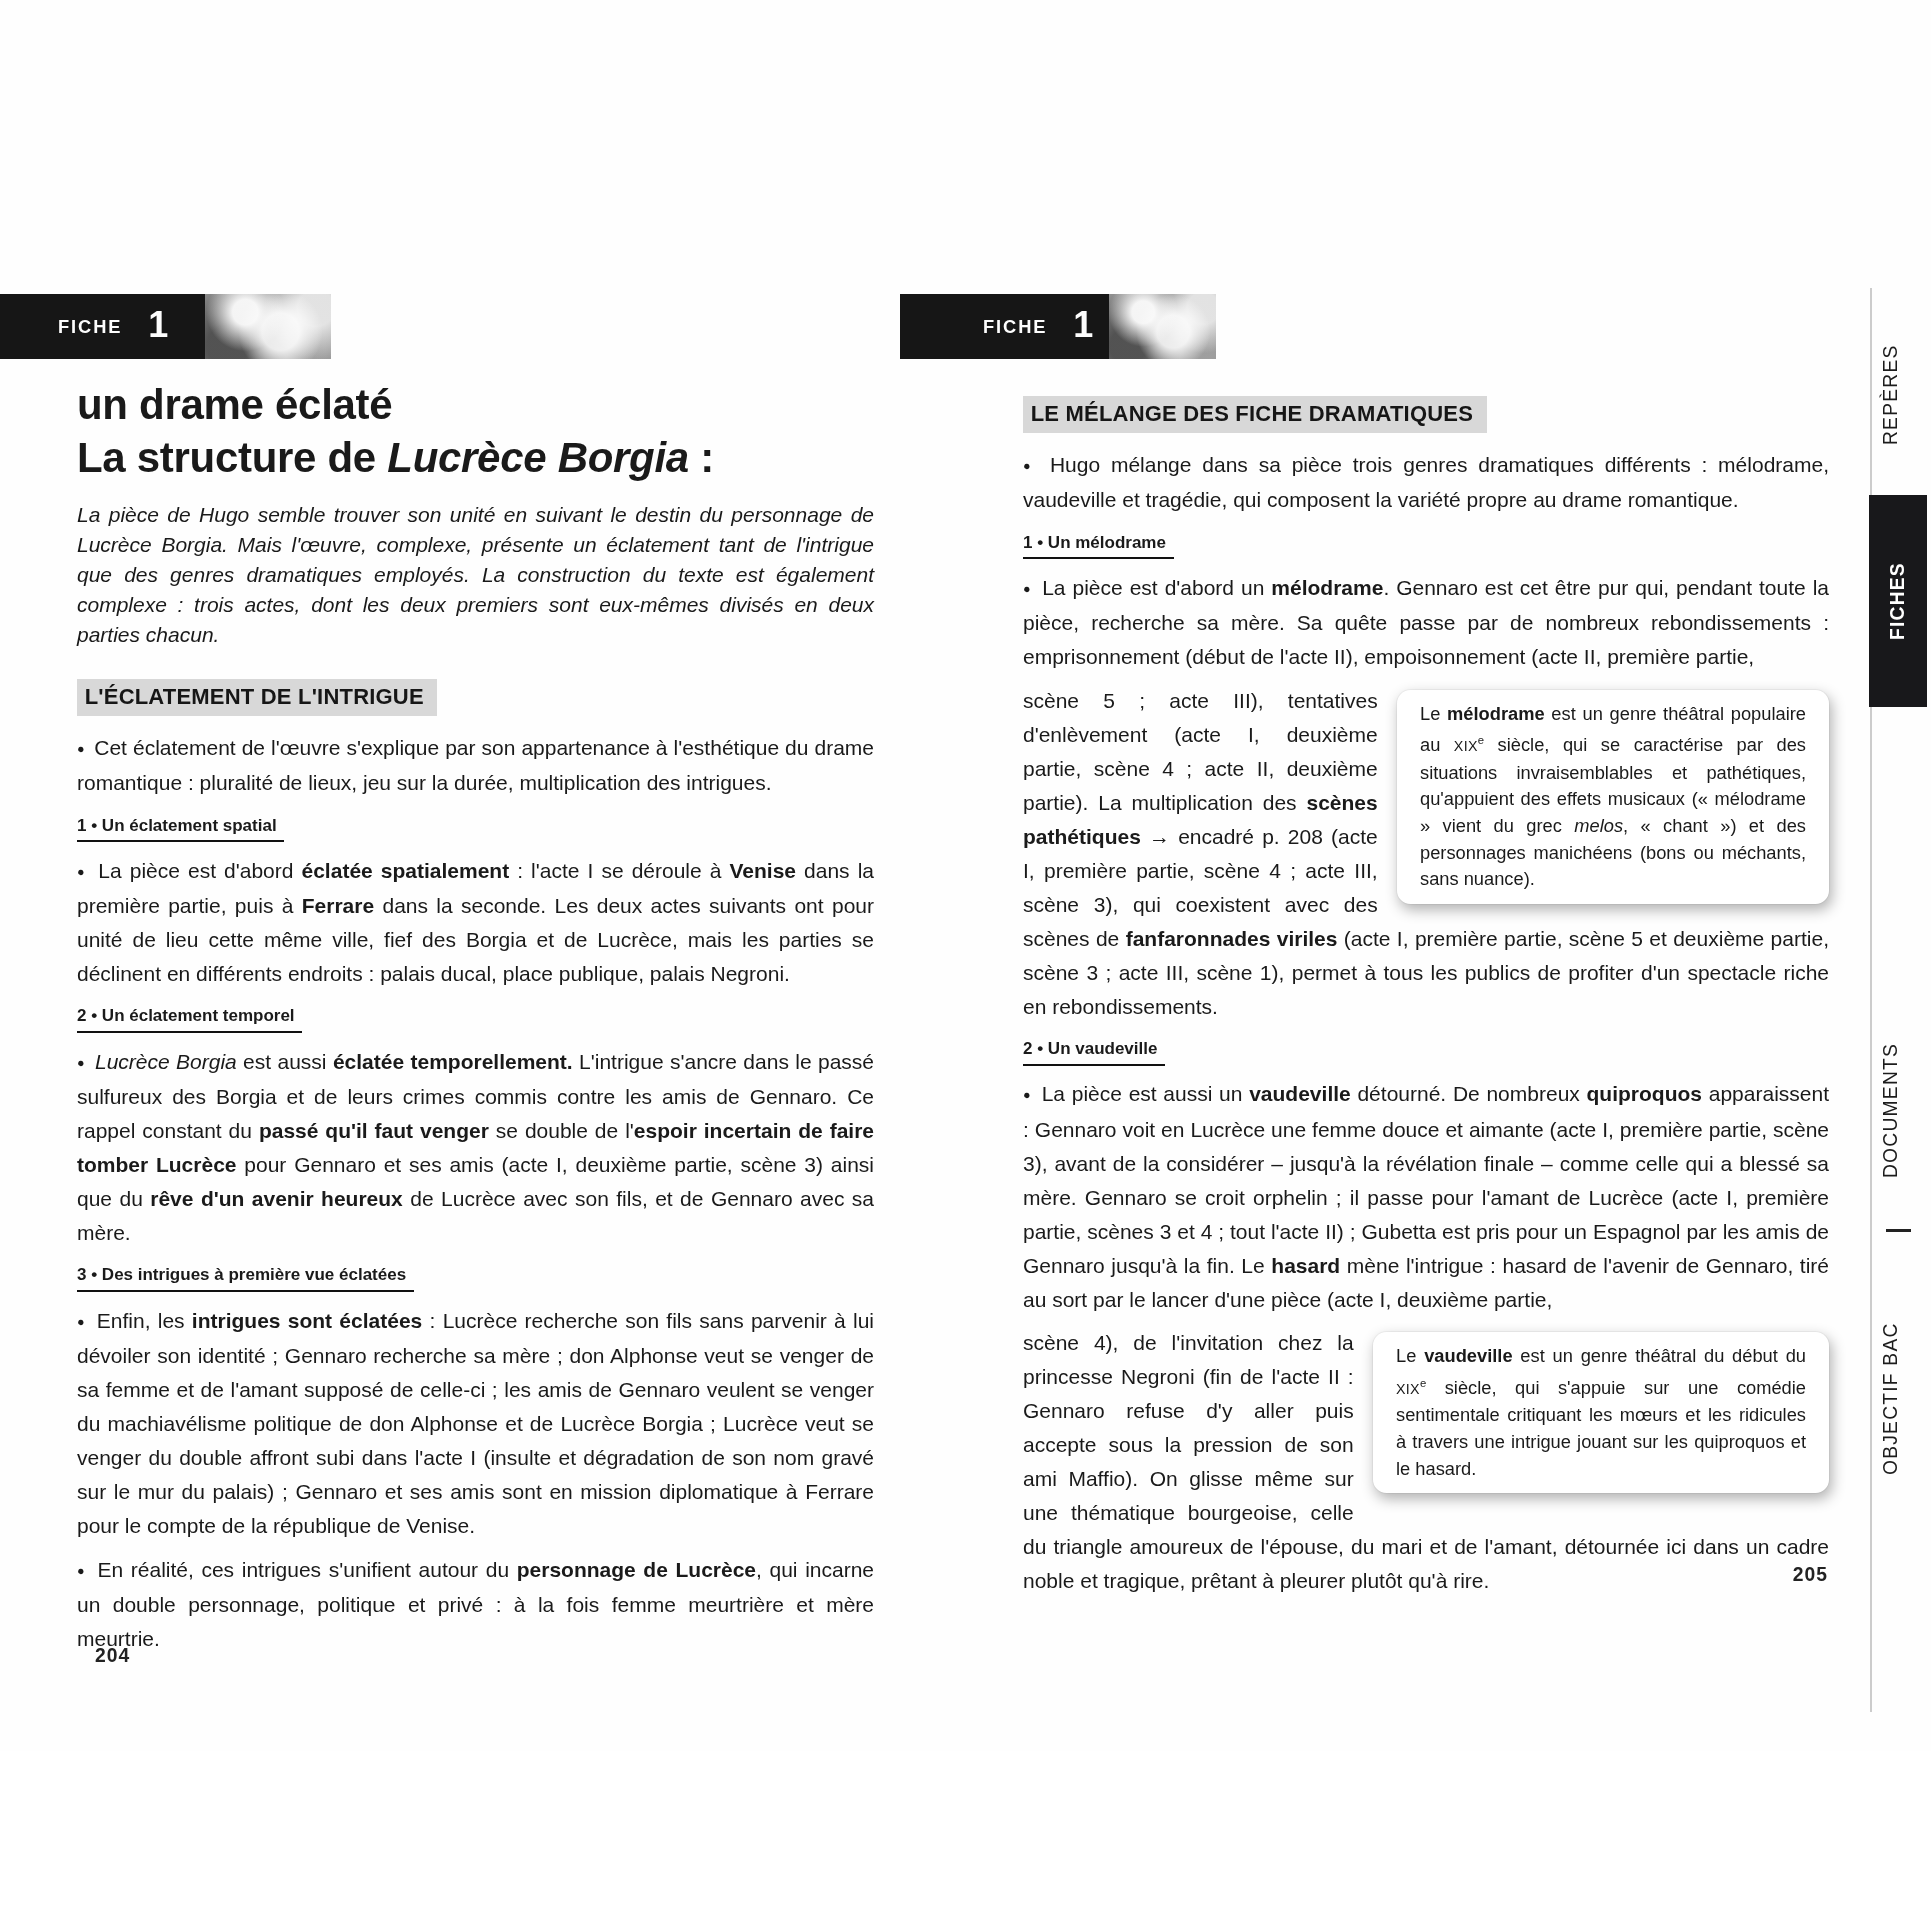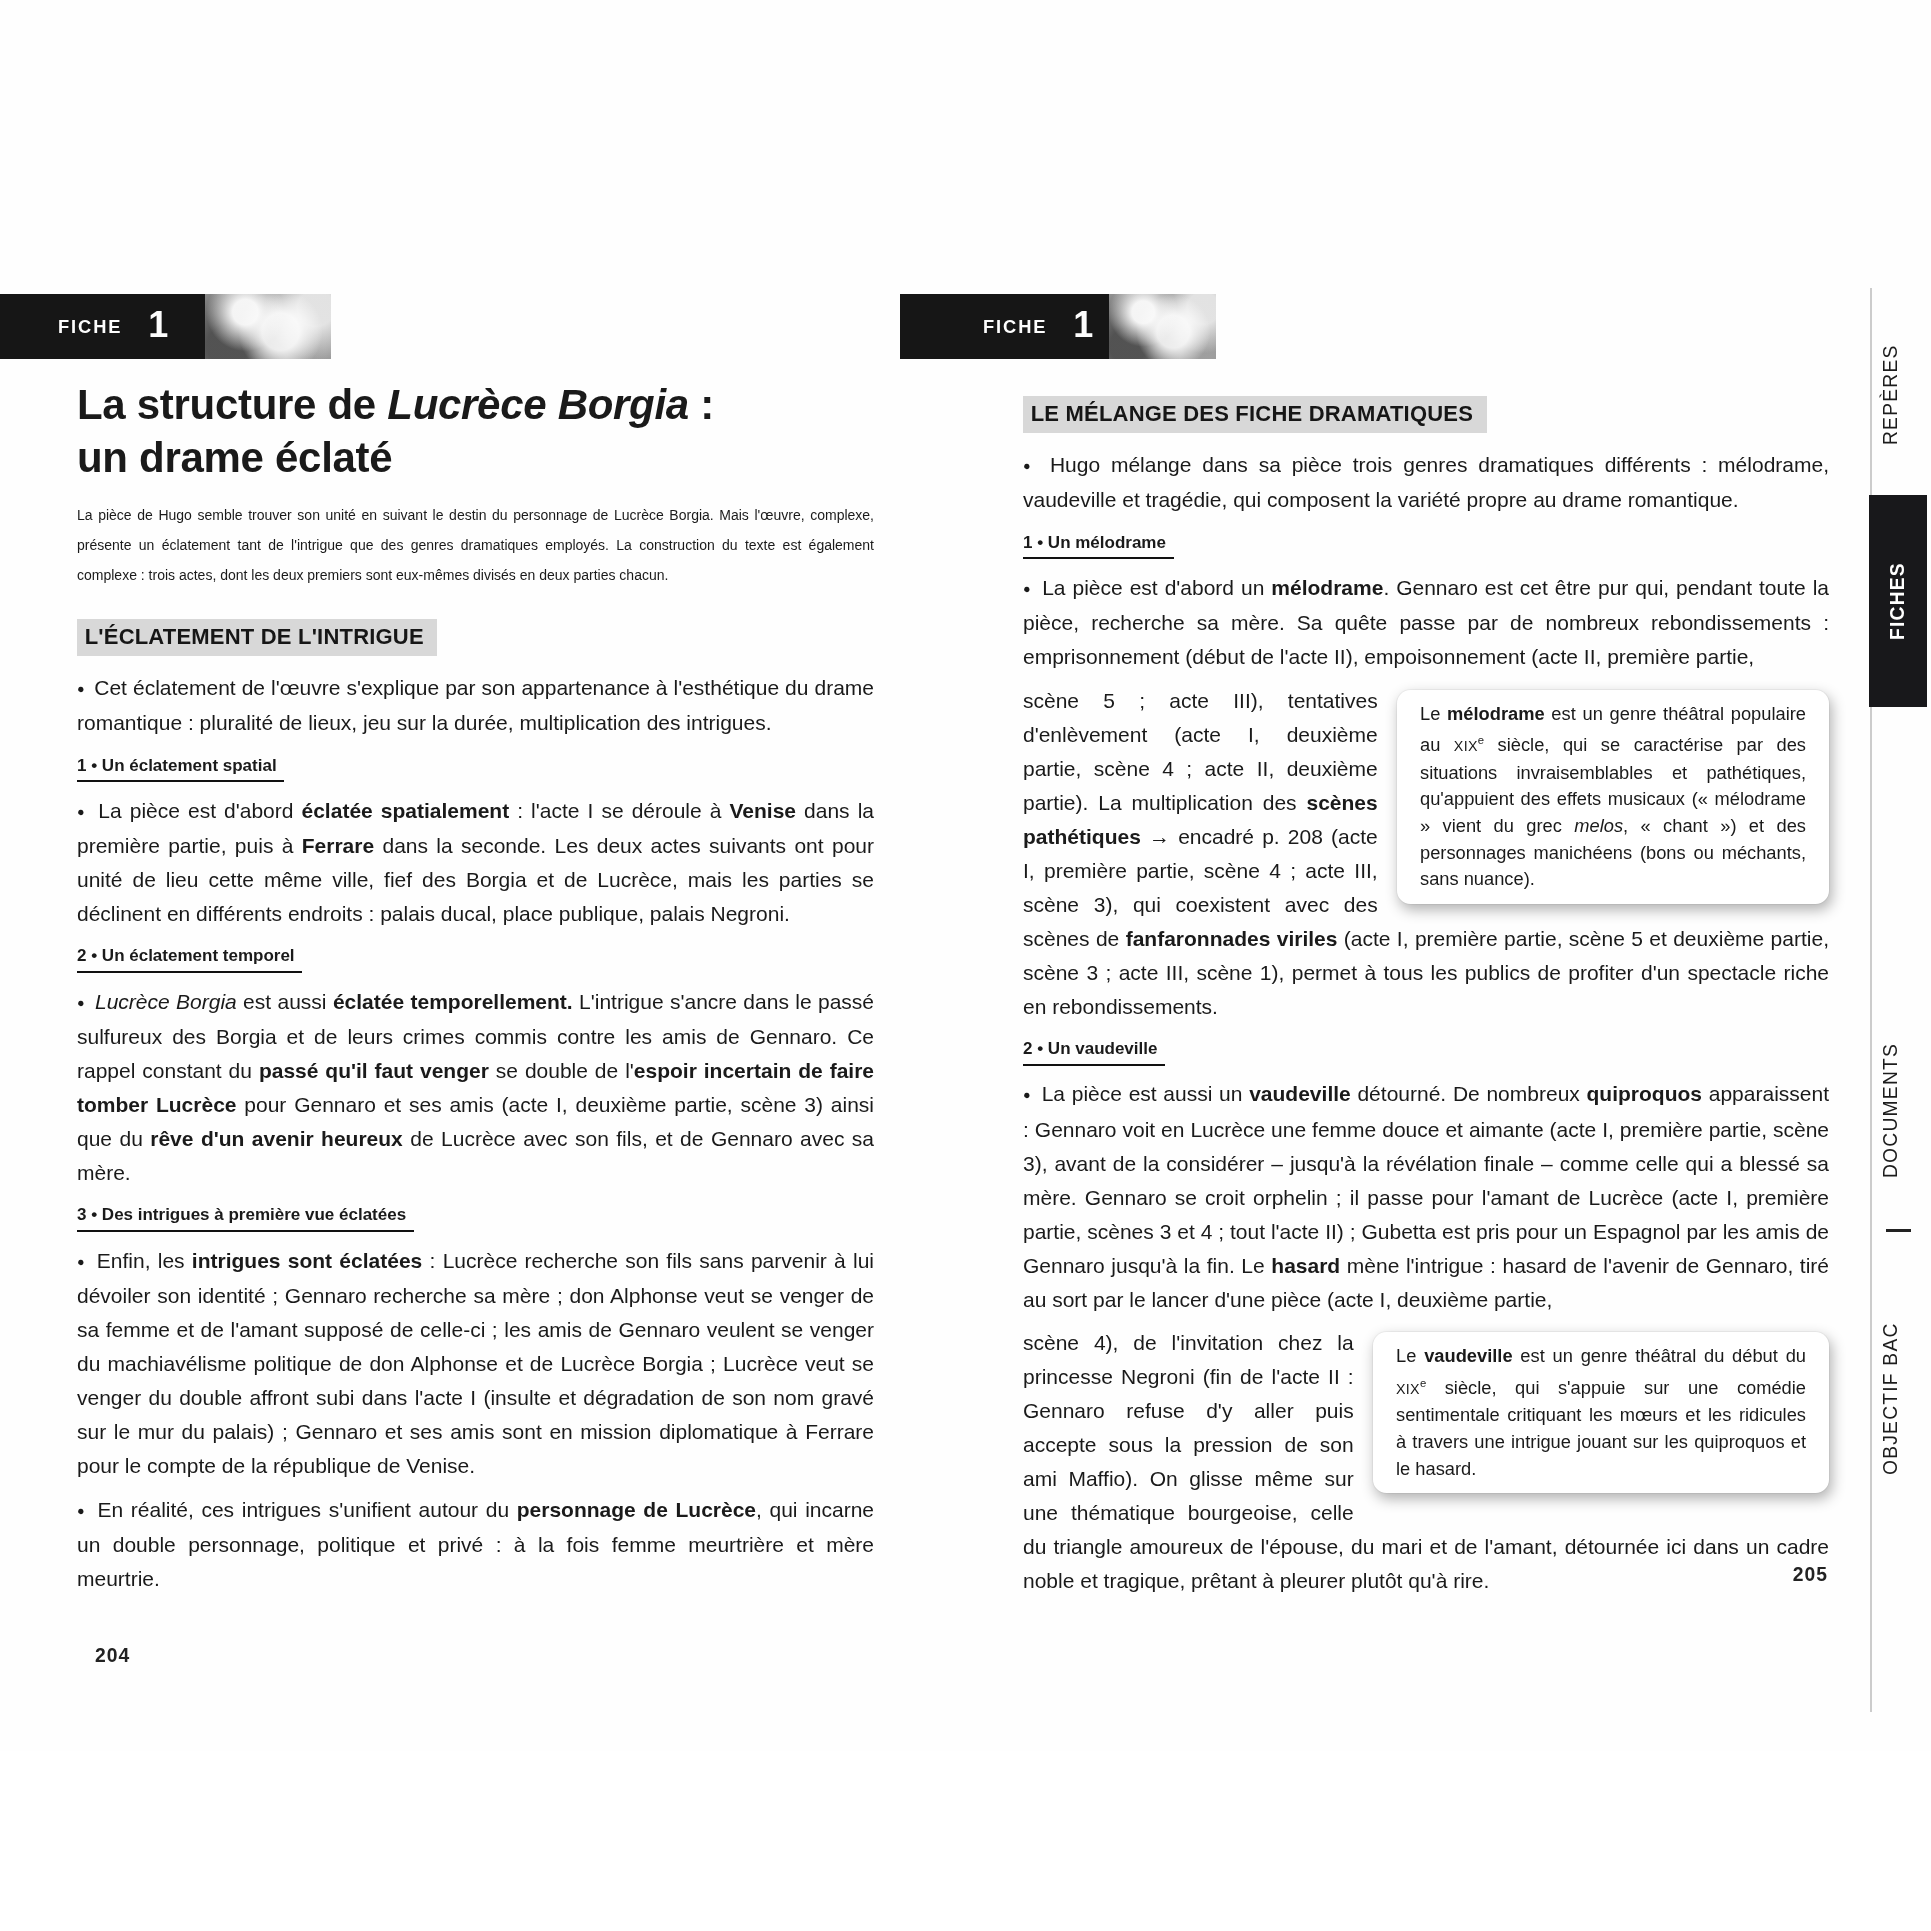--- a/index.html
+++ b/index.html
@@ -30,21 +30,21 @@
   .banner-left .photo{width:126px;}
   .banner-right .photo{width:107px;}
 
   
   .col{position:absolute;}
   .col-left{left:77px;top:378px;width:797px;}
   .col-right{left:1023px;top:396px;width:806px;}
 
   .title{font-size:42px;line-height:53px;font-weight:bold;margin:0 0 13.5px;letter-spacing:-0.3px;}
   .tline{display:block;}
-  .chapeau{font-size:14px;line-height:30px;text-align:justify;margin:16px 0 29px;}
+  .chapeau{font-style:italic;font-size:21px;line-height:30px;text-align:justify;margin:16px 0 29px;}
   .grayhead{display:table;background:#d8d8d8;color:#161616;font-weight:bold;font-size:22px;
             padding:4.8px 13.5px 5.8px 7.7px;margin:0 0 15.4px;letter-spacing:0.2px;}
   .body{font-size:21px;line-height:34px;text-align:justify;margin:0 0 9.7px;}
   .subhead{font-size:17px;margin:15.4px 0 11.6px;clear:both;}
   .subhead .st{display:inline-block;border-bottom:2.9px solid #111;padding:0 7.7px 4.8px 0;font-weight:bold;}
 
   
   .defbox{float:right;background:#fff;border-radius:13.5px;
           box-shadow:2.9px 5.8px 13.5px rgba(0,0,0,.30), 0 0 0 1px rgba(0,0,0,.04);
           padding:11px 23px;font-size:18.3px;line-height:26.6px;text-align:justify;}
@@ -83,22 +83,22 @@
     <div class="banner banner-left">
       <div class="black">
         <span class="fiche-label">FICHE</span>
         <span class="fiche-number">1</span>
       </div>
       <div class="photo"></div>
     </div>
 
     <div class="col col-left">
       <h1 class="title">
+        <span class="tline">un drame éclaté</span>
         <span class="tline"><span>La structure de </span><span class="i">Lucrèce Borgia</span><span> :</span></span>
-        <span class="tline">un drame éclaté</span>
       </h1>
 
       <p class="chapeau">La pièce de Hugo semble trouver son unité en suivant le destin du personnage de Lucrèce Borgia. Mais l'œuvre, complexe, présente un éclatement tant de l'intrigue que des genres dramatiques employés. La construction du texte est également complexe : trois actes, dont les deux premiers sont eux-mêmes divisés en deux parties chacun.</p>
 
       <div class="grayhead">L'ÉCLATEMENT DE L'INTRIGUE</div>
 
       <p class="body"><span class="bu">● </span><span>Cet éclatement de l'œuvre s'explique par son appartenance à l'esthétique du drame romantique : pluralité de lieux, jeu sur la durée, multiplication des intrigues.</span></p>
 
       <h3 class="subhead"><span class="st">1 • Un éclatement spatial</span></h3>
       <p class="body"><span class="bu">● </span><span>La pièce est d'abord </span><span class="b">éclatée spatialement</span><span> : l'acte I se déroule à </span><span class="b">Venise</span><span> dans la première partie, puis à </span><span class="b">Ferrare</span><span> dans la seconde. Les deux actes suivants ont pour unité de lieu cette même ville, fief des Borgia et de Lucrèce, mais les parties se déclinent en différents endroits : palais ducal, place publique, palais Negroni.</span></p>

